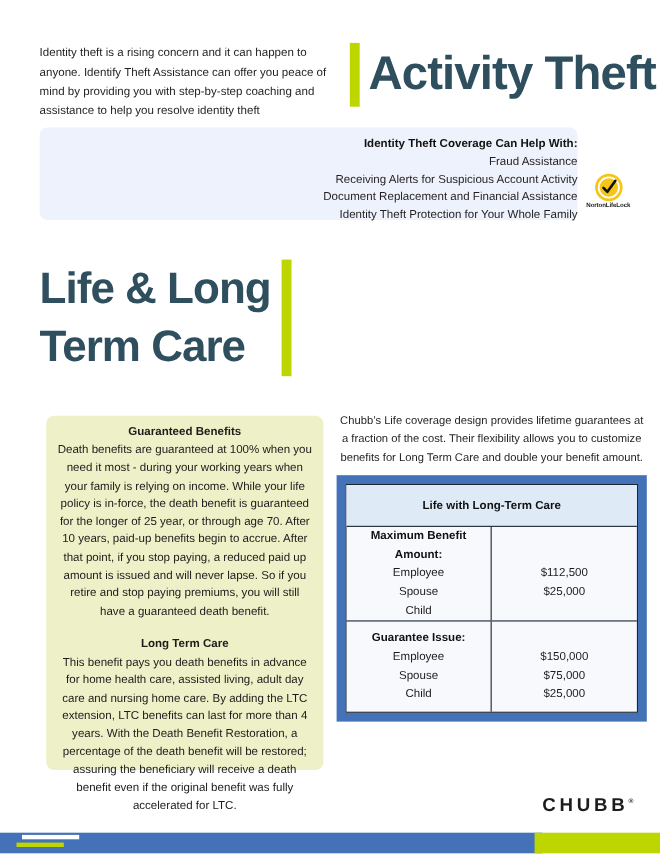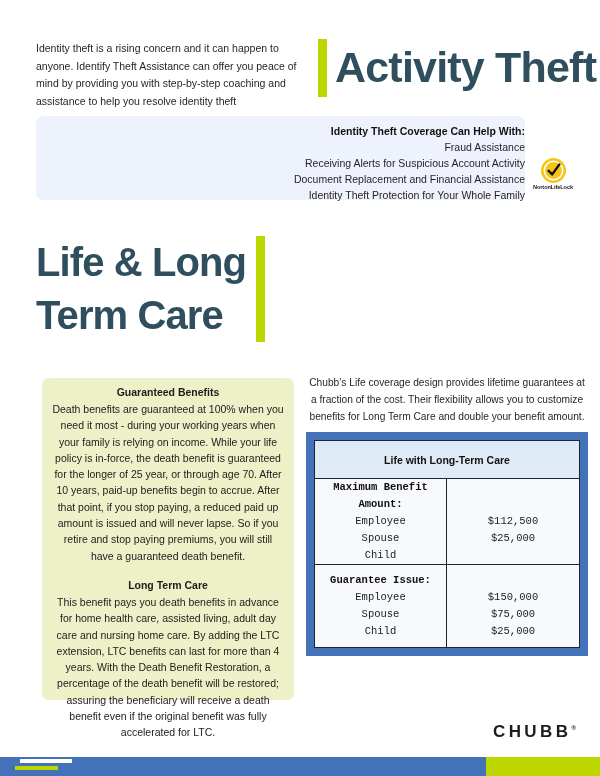--- a/index.html
+++ b/index.html
@@ -187,21 +187,20 @@
     align-items: center;
     justify-content: center;
     font-size: 10.5px;
     font-weight: bold;
     color: #111;
   }
   .tbl-section {
     flex: 1 1 0;
     display: flex;
     align-items: flex-start;
-    font-family: Liberation Mono, monospace;
   }
   .tbl-section + .tbl-section { border-top: 1.6px solid #1c2430; }
   .tbl-col-left {
     width: 50%;
     border-right: 1.6px solid #1c2430;
     align-self: stretch;
     display: flex;
     flex-direction: column;
     justify-content: center;
     text-align: center;

